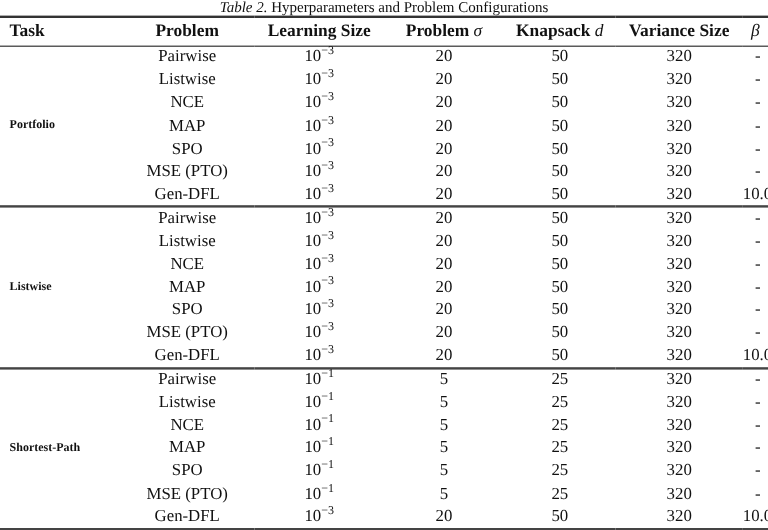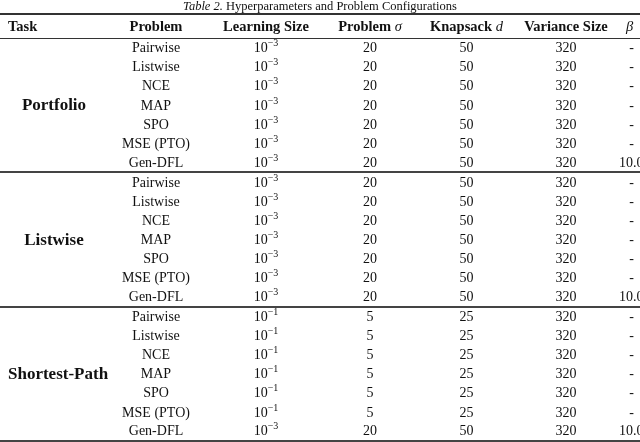--- a/index.html
+++ b/index.html
@@ -26,21 +26,21 @@
   col.c-dim { width: 93px; }
   col.c-train { width: 106px; }
   col.c-beta { width: 21px; }
   thead tr { height: 24px; border-top: 2px solid #333; border-bottom: 1.5px solid #333; }
   th { font-weight: bold; font-size: 14.5px; padding: 0; text-align: center; white-space: nowrap; margin-left: 22px; }
   th.task-h { text-align: left; padding-left: 8px; }
   th .math { font-style: italic; font-weight: normal; }
   tbody.section { border-bottom: 2px solid #444; }
   tbody.section tr { height: 19.2px; }
   td { padding: 0; text-align: center; white-space: nowrap; line-height: 17px; }
-  td.task { text-align: center; padding-left: 8px; font-weight: bold; font-size: 17px; }
+  td.task { text-align: left; padding-left: 8px; font-weight: bold; font-size: 10px; }
   sup { font-size: 10px; vertical-align: 6px; line-height: 0; }
   td.beta { text-align: right; padding-right: 3px; }
   td.beta.dash { text-align: center; padding-right: 0; padding-left: 4px; }
 </style>
 </head>
 <body>
 
 <div class="caption"><span class="lbl">Table 2.</span><span> Hyperparameters and Problem Configurations</span></div>
 
 <table>

